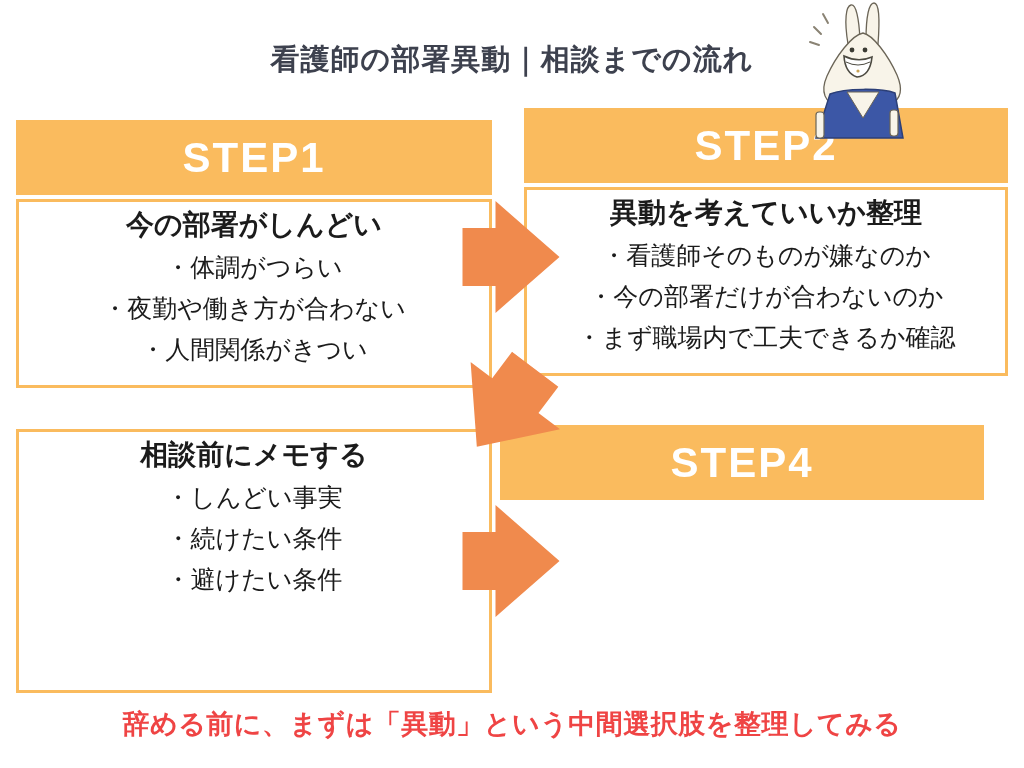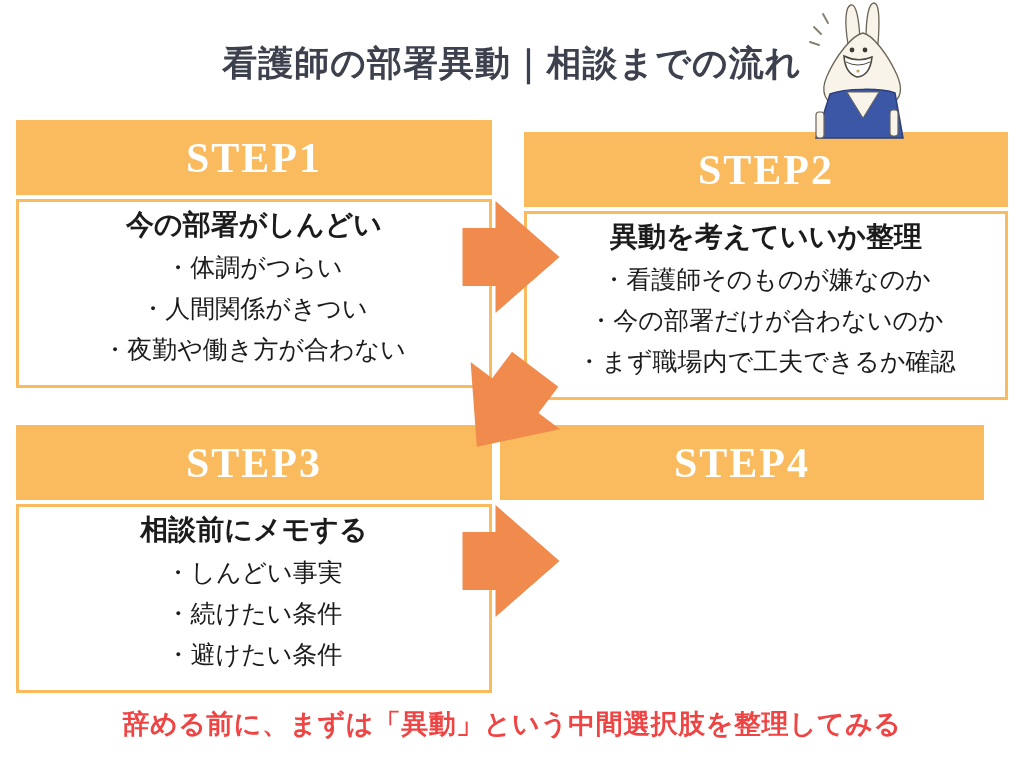--- a/index.html
+++ b/index.html
@@ -4,33 +4,33 @@
 <style>
   html,body{margin:0;padding:0;}
   body{
     width:1024px;height:768px;background:#ffffff;overflow:hidden;position:relative;
     font-family:"Liberation Sans","DejaVu Sans",sans-serif;
   }
   .canvas{position:absolute;inset:0;width:1024px;height:768px;background:#ffffff;}
 
   .title{
     position:absolute;top:40px;left:0;width:1024px;margin:0;
-    text-align:center;font-size:35px;font-weight:700;color:#3d414e;
+    text-align:center;font-size:29px;font-weight:700;color:#3d414e;
     letter-spacing:1px;z-index:1;
   }
 
   .step-box{position:absolute;width:476px;height:268px;z-index:1;display:flex;flex-direction:column;}
   .step-box.wide{width:484px;}
   .box1{left:16px;top:120px;}
-  .box2{left:524px;top:132px;}
+  .box2{left:524px;top:108px;}
   .box3{left:16px;top:425px;}
   .box4{left:500px;top:425px;}
 
   .step-header{
-    height:75px;background:#fabb5e;display:flex;align-items:center;justify-content:center;font-family:Liberation Serif, serif;
+    height:75px;background:#fabb5e;display:flex;align-items:center;justify-content:center;
   }
   .step-header span{
     color:#ffffff;font-size:42px;font-weight:700;letter-spacing:2px;
   }
   .step-body{
     margin-top:4px;flex:1;background:#ffffff;border:3px solid #fabb5e;
     box-sizing:border-box;text-align:center;padding-top:1px;color:#1b1b1b;
   }
   .step-heading{font-size:28px;font-weight:700;line-height:44px;}
   .bullet{font-size:25px;font-weight:400;line-height:41px;}
@@ -58,41 +58,38 @@
 
   <h1 class="title">看護師の部署異動｜相談までの流れ</h1>
 
   <section class="step-box box1">
     <div class="step-header">
       <span>STEP1</span>
     </div>
     <div class="step-body">
       <div class="step-heading">今の部署がしんどい</div>
       <div class="bullet">・体調がつらい</div>
+      <div class="bullet">・夜勤や働き方が合わない</div>
       <div class="bullet">・人間関係がきつい</div>
-      <div class="bullet">・夜勤や働き方が合わない</div>
     </div>
   </section>
 
   <section class="step-box wide box2">
     <div class="step-header">
       <span>STEP2</span>
     </div>
     <div class="step-body">
       <div class="step-heading">異動を考えていいか整理</div>
       <div class="bullet">・看護師そのものが嫌なのか</div>
       <div class="bullet">・今の部署だけが合わないのか</div>
       <div class="bullet">・まず職場内で工夫できるか確認</div>
     </div>
   </section>
 
   <section class="step-box box3">
-    <div class="step-header">
-      <span>STEP3</span>
-    </div>
     <div class="step-body">
       <div class="step-heading">相談前にメモする</div>
       <div class="bullet">・しんどい事実</div>
       <div class="bullet">・続けたい条件</div>
       <div class="bullet">・避けたい条件</div>
     </div>
   </section>
 
   <section class="step-box wide box4">
     <div class="step-header">

